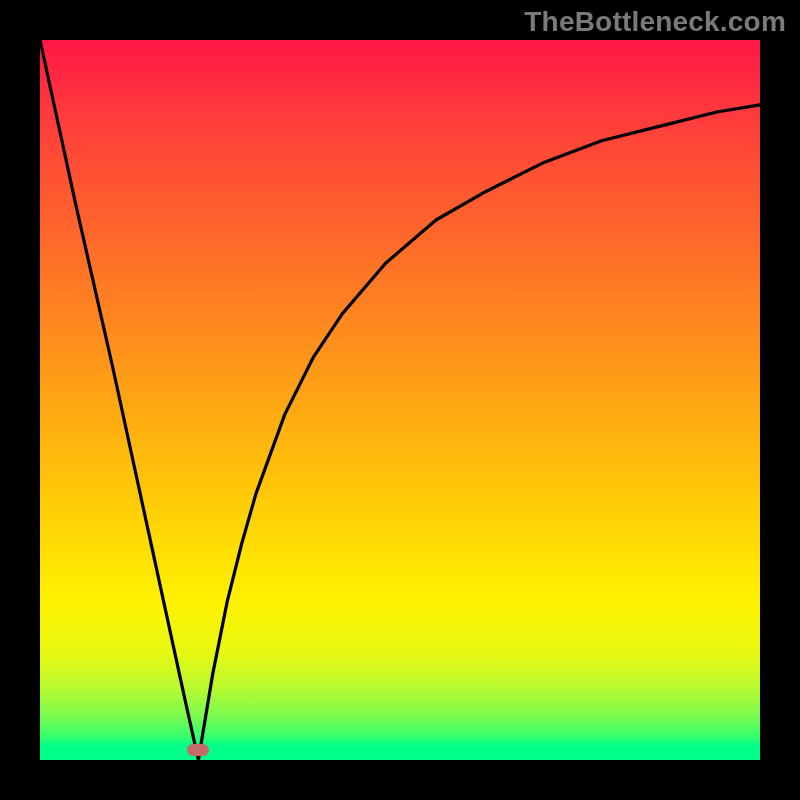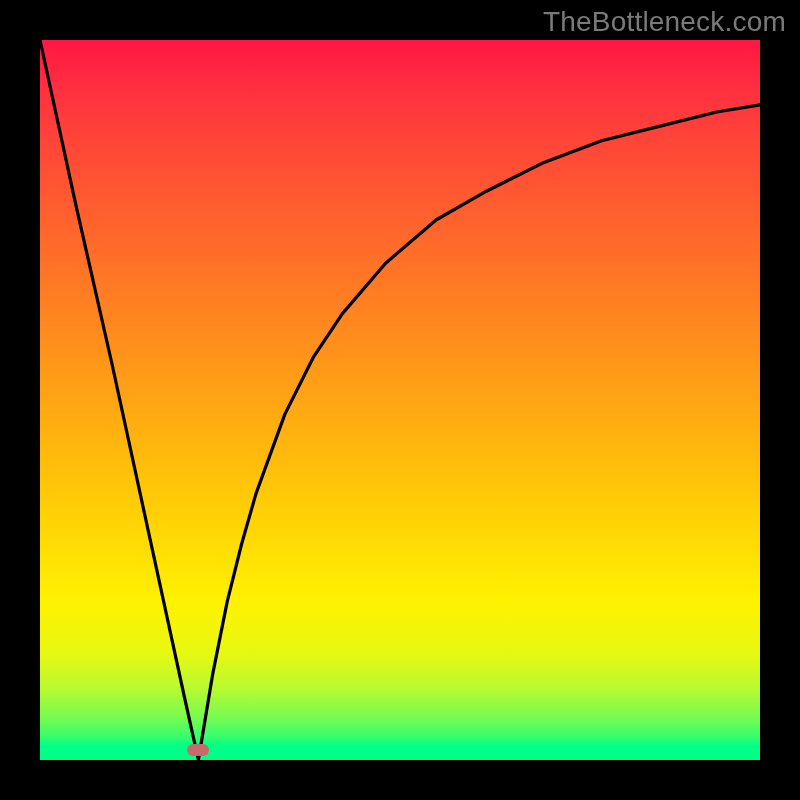--- a/index.html
+++ b/index.html
@@ -56,21 +56,21 @@
       #00ff88 40%,
       #00ff88 100%
     );
   }
   .watermark {
     position: absolute;
     top: 6px;
     right: 14px;
     color: #7a7a7a;
     font-size: 28px;
-    font-weight: 400;
+    font-weight: 700;
     letter-spacing: 0.2px;
     user-select: none;
   }
   svg.curve {
     position: absolute;
     inset: 0;
     width: 100%;
     height: 100%;
     overflow: visible;
   }

